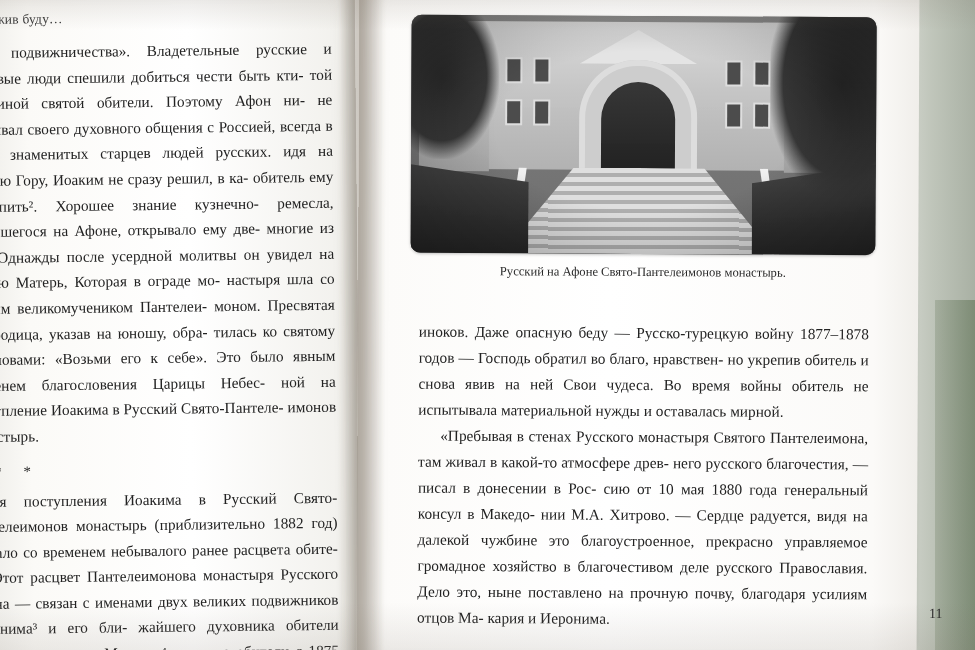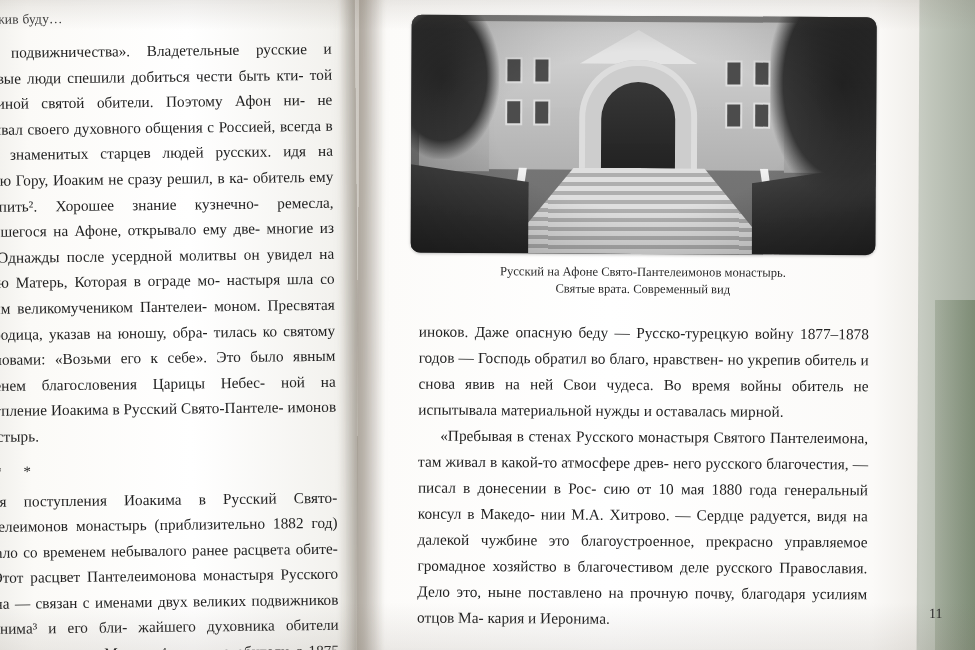--- a/index.html
+++ b/index.html
@@ -342,21 +342,20 @@
         <div class="ph-rail-l"></div>
         <div class="ph-rail-r"></div>
         <div class="ph-grass-l"></div>
         <div class="ph-grass-r"></div>
         <div class="ph-tree-l"></div>
         <div class="ph-tree-r"></div>
         <div class="ph-vign"></div>
       </div>
       <p class="caption">
         <span>Русский на Афоне Свято-Пантелеимонов монастырь.</span><br>
-        <span>Святые врата. Современный вид</span>
       </p>
     </div>
 
     <div class="col col-right">
       <p class="para">иноков. Даже опасную беду — Русско-турецкую войну 1877–1878 годов — Господь обратил во благо, нравствен- но укрепив обитель и снова явив на ней Свои чудеса. Во время войны обитель не испытывала материальной нужды и оставалась мирной.</p>
       <p class="para indent">«Пребывая в стенах Русского монастыря Святого Пантелеимона, там живал в какой-то атмосфере древ- него русского благочестия, — писал в донесении в Рос- сию от 10 мая 1880 года генеральный консул в Македо- нии М.А. Хитрово. — Сердце радуется, видя на далекой чужбине это благоустроенное, прекрасно управляемое громадное хозяйство в благочестивом деле русского Православия. Дело это, ныне поставлено на прочную почву, благодаря усилиям отцов Ма- кария и Иеронима.</p>
     </div>
 
     <div class="folio">11</div>
 

